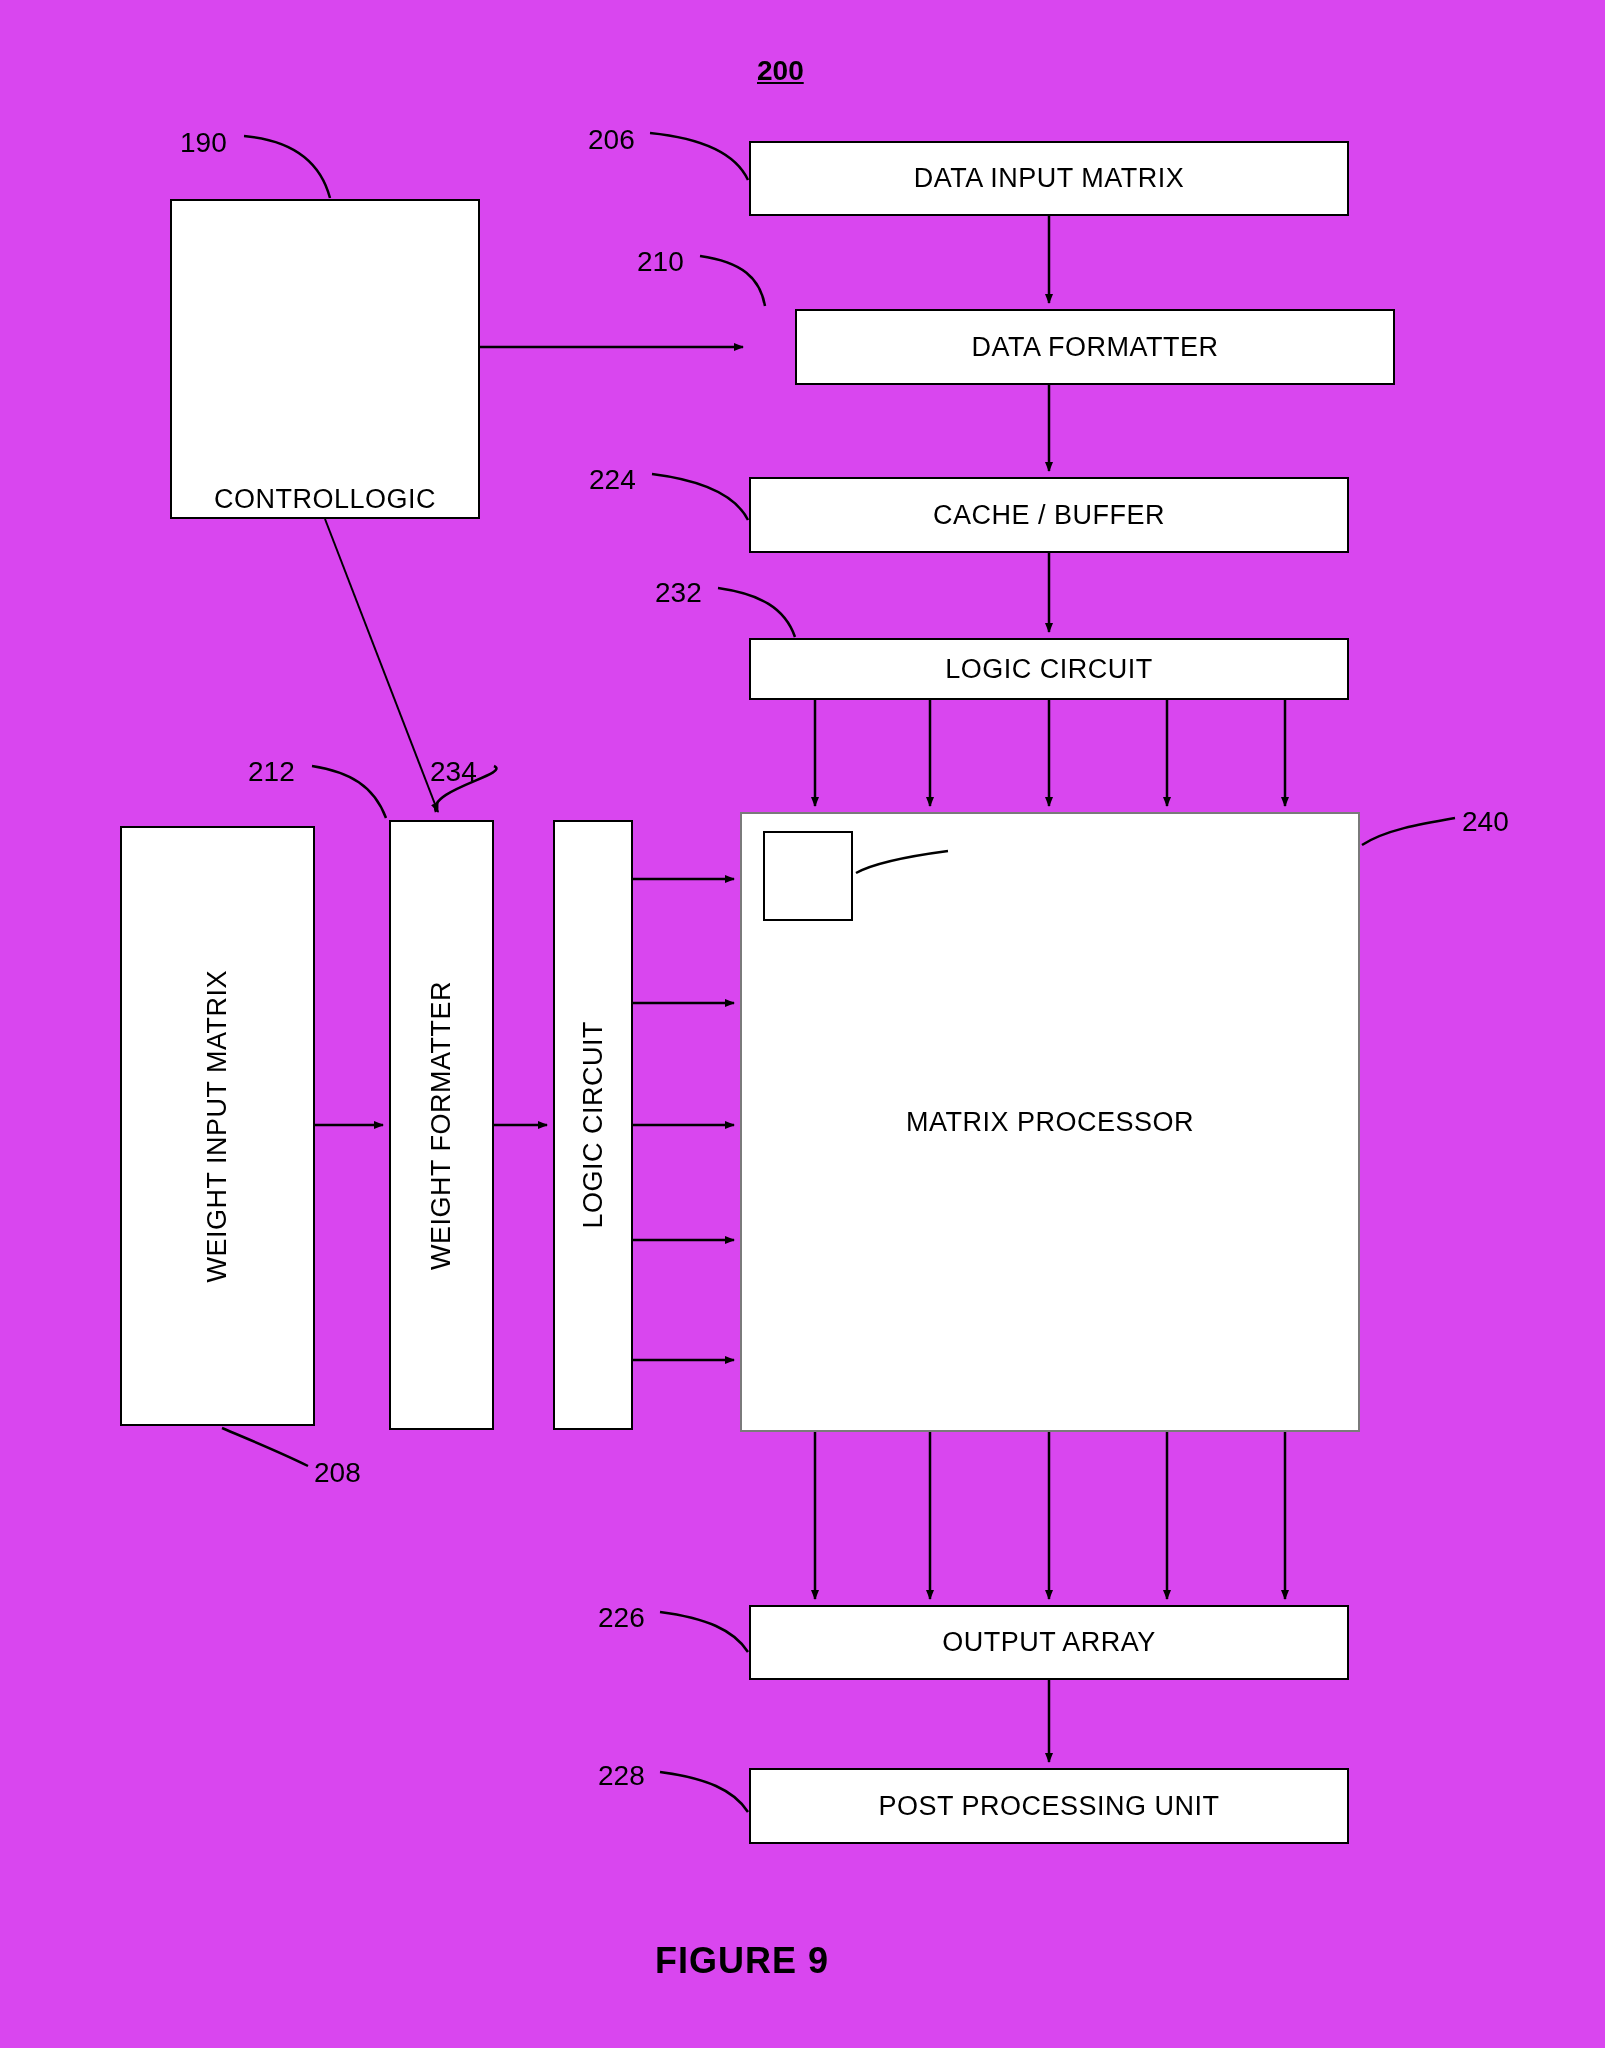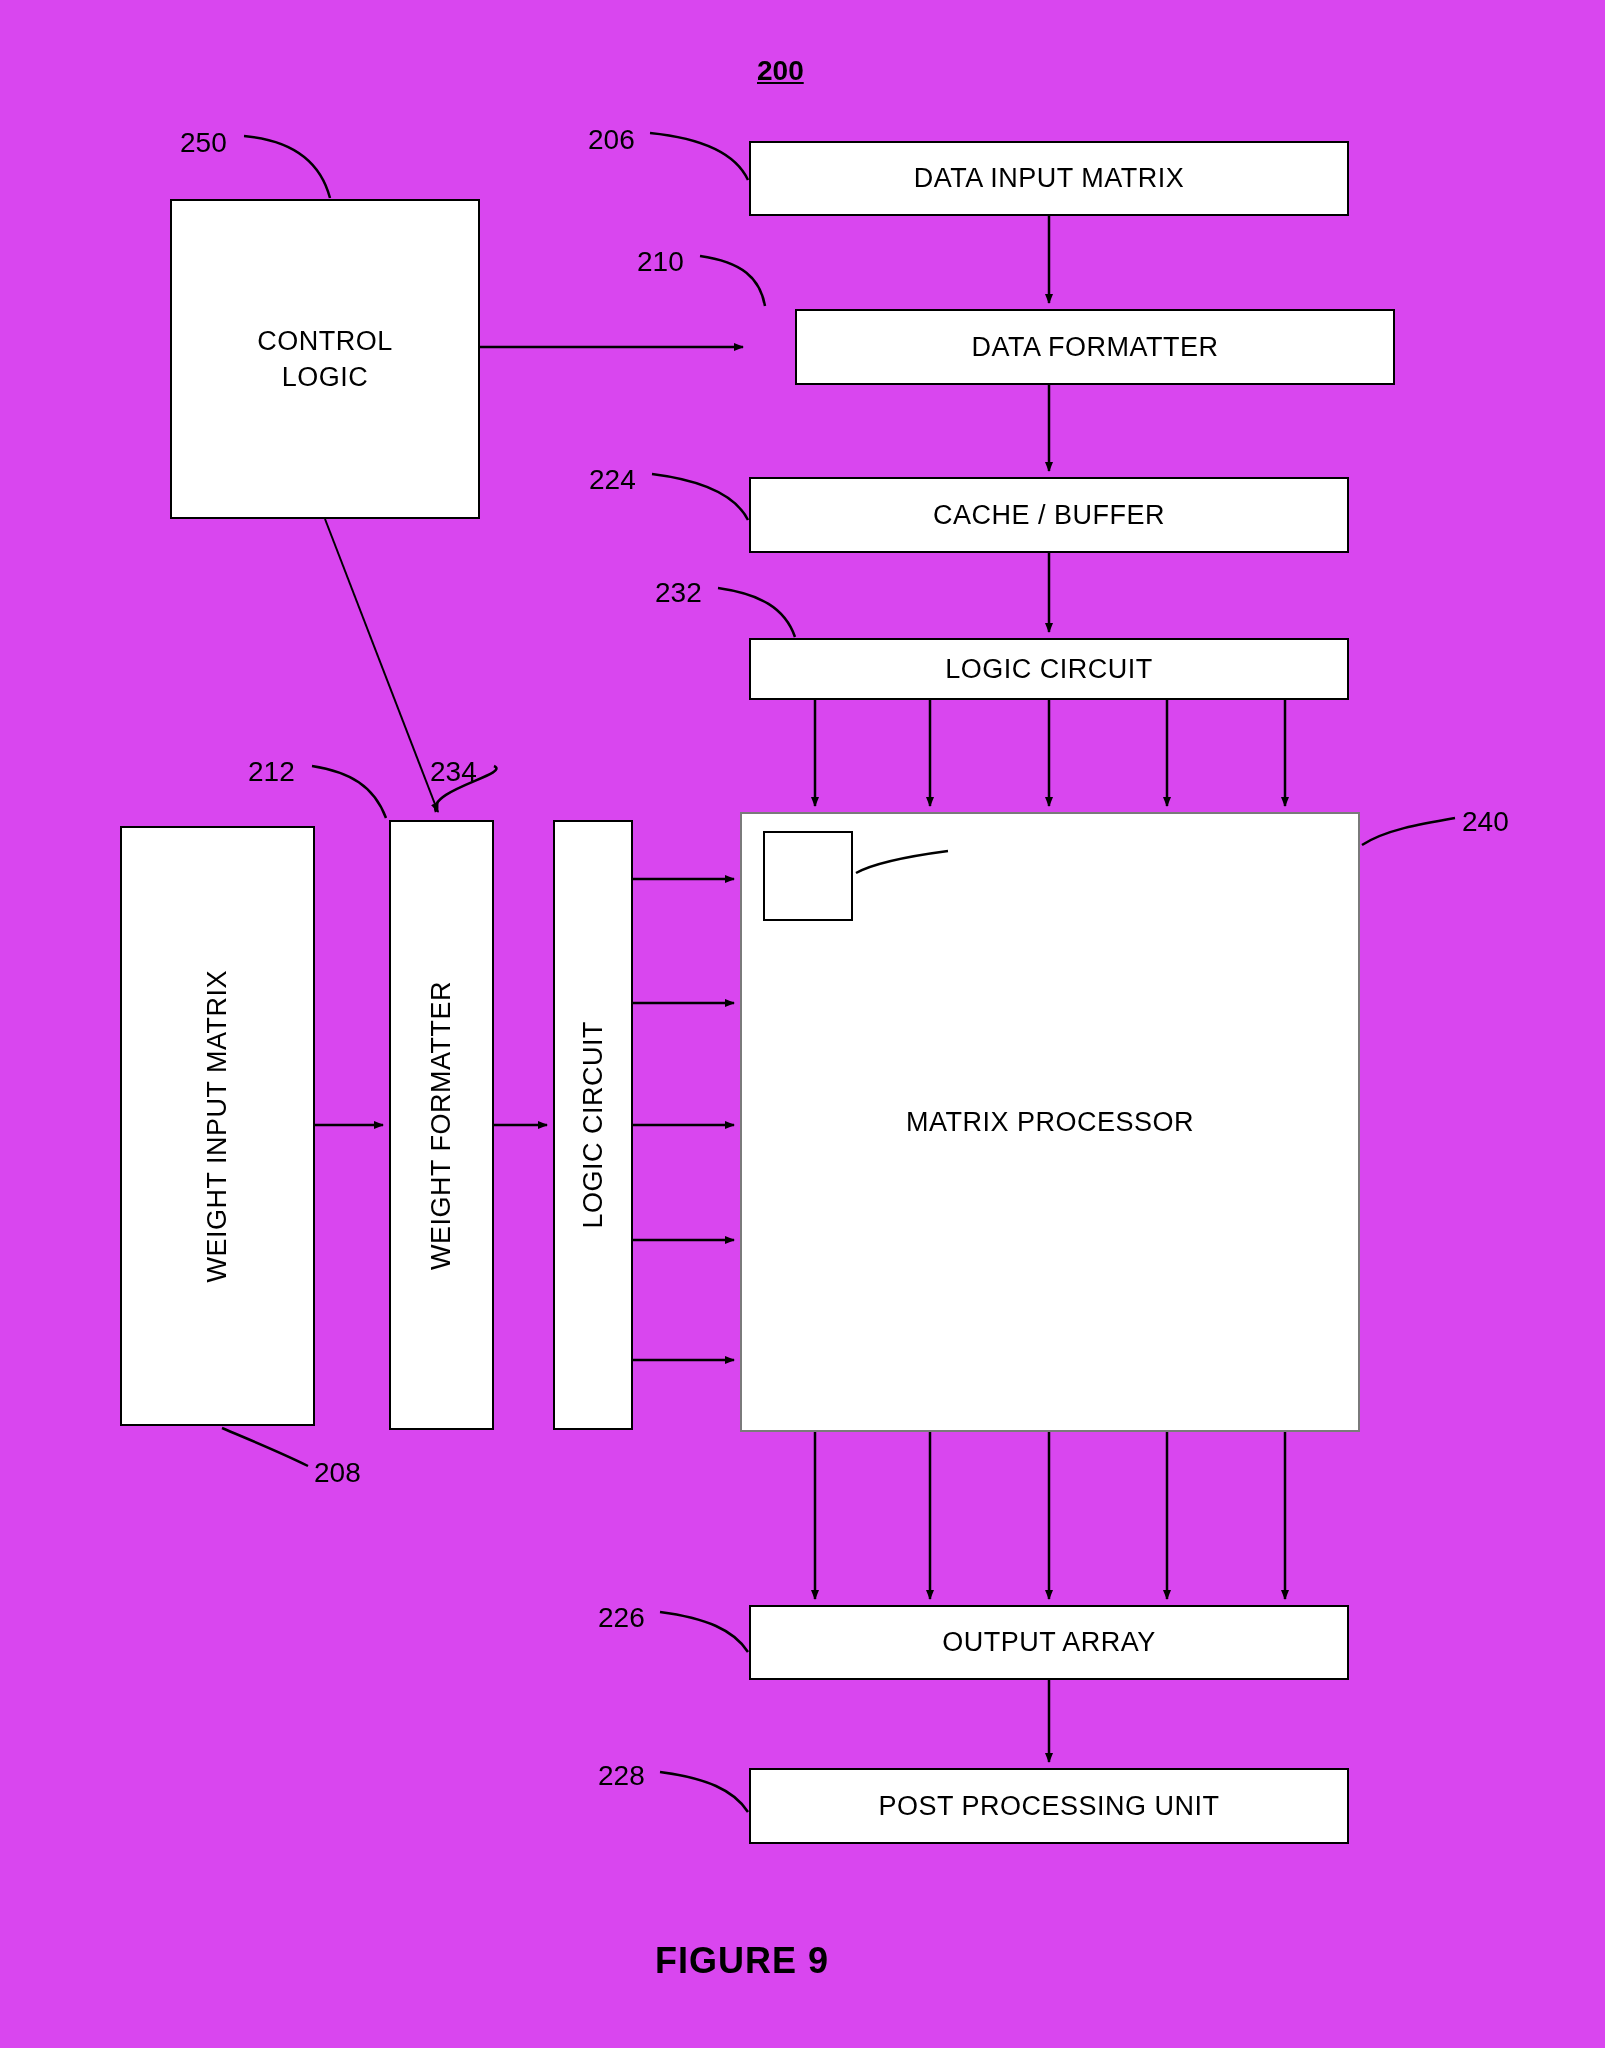--- a/index.html
+++ b/index.html
@@ -71,42 +71,42 @@
     background: #ffffff;
   }
 </style>
 </head>
 <body>
 
 <div id="page">
 
   <div class="diagram-num" style="left:757px; top:55px;">200</div>
 
-  <div class="ref" style="left:180px; top:127px;">250</div>
+  <div class="ref" style="left:180px; top:127px;">190</div>
   <div class="ref" style="left:588px; top:124px;">206</div>
   <div class="ref" style="left:637px; top:246px;">210</div>
   <div class="ref" style="left:589px; top:464px;">224</div>
   <div class="ref" style="left:655px; top:577px;">232</div>
   <div class="ref" style="left:248px; top:756px;">212</div>
   <div class="ref" style="left:430px; top:756px;">234</div>
   <div class="ref" style="left:1462px; top:806px;">240</div>
   <div class="ref" style="left:955px; top:840px;">242</div>
   <div class="ref" style="left:314px; top:1457px;">208</div>
   <div class="ref" style="left:598px; top:1602px;">226</div>
   <div class="ref" style="left:598px; top:1760px;">228</div>
 
   <div class="box" style="left:749px; top:141px; width:600px; height:75px;">DATA INPUT MATRIX</div>
 
   <div class="box" style="left:749px; top:309px; width:600px; height:76px;margin-left:46px;">DATA FORMATTER</div>
 
   <div class="box" style="left:749px; top:477px; width:600px; height:76px;">CACHE / BUFFER</div>
 
   <div class="box" style="left:749px; top:638px; width:600px; height:62px;">LOGIC CIRCUIT</div>
 
-  <div class="box multiline" style="left:170px; top:199px; width:310px; height:320px; flex-direction:column;">
+  <div class="box multiline" style="left:170px; top:199px; width:310px; height:320px; flex-direction:row;align-items:flex-end;">
     <span>CONTROL</span>
     <span>LOGIC</span>
   </div>
 
   <div class="box" style="left:120px; top:826px; width:195px; height:600px;">
     <span class="vert">WEIGHT INPUT MATRIX</span>
   </div>
 
   <div class="box" style="left:389px; top:820px; width:105px; height:610px;">
     <span class="vert">WEIGHT FORMATTER</span>

